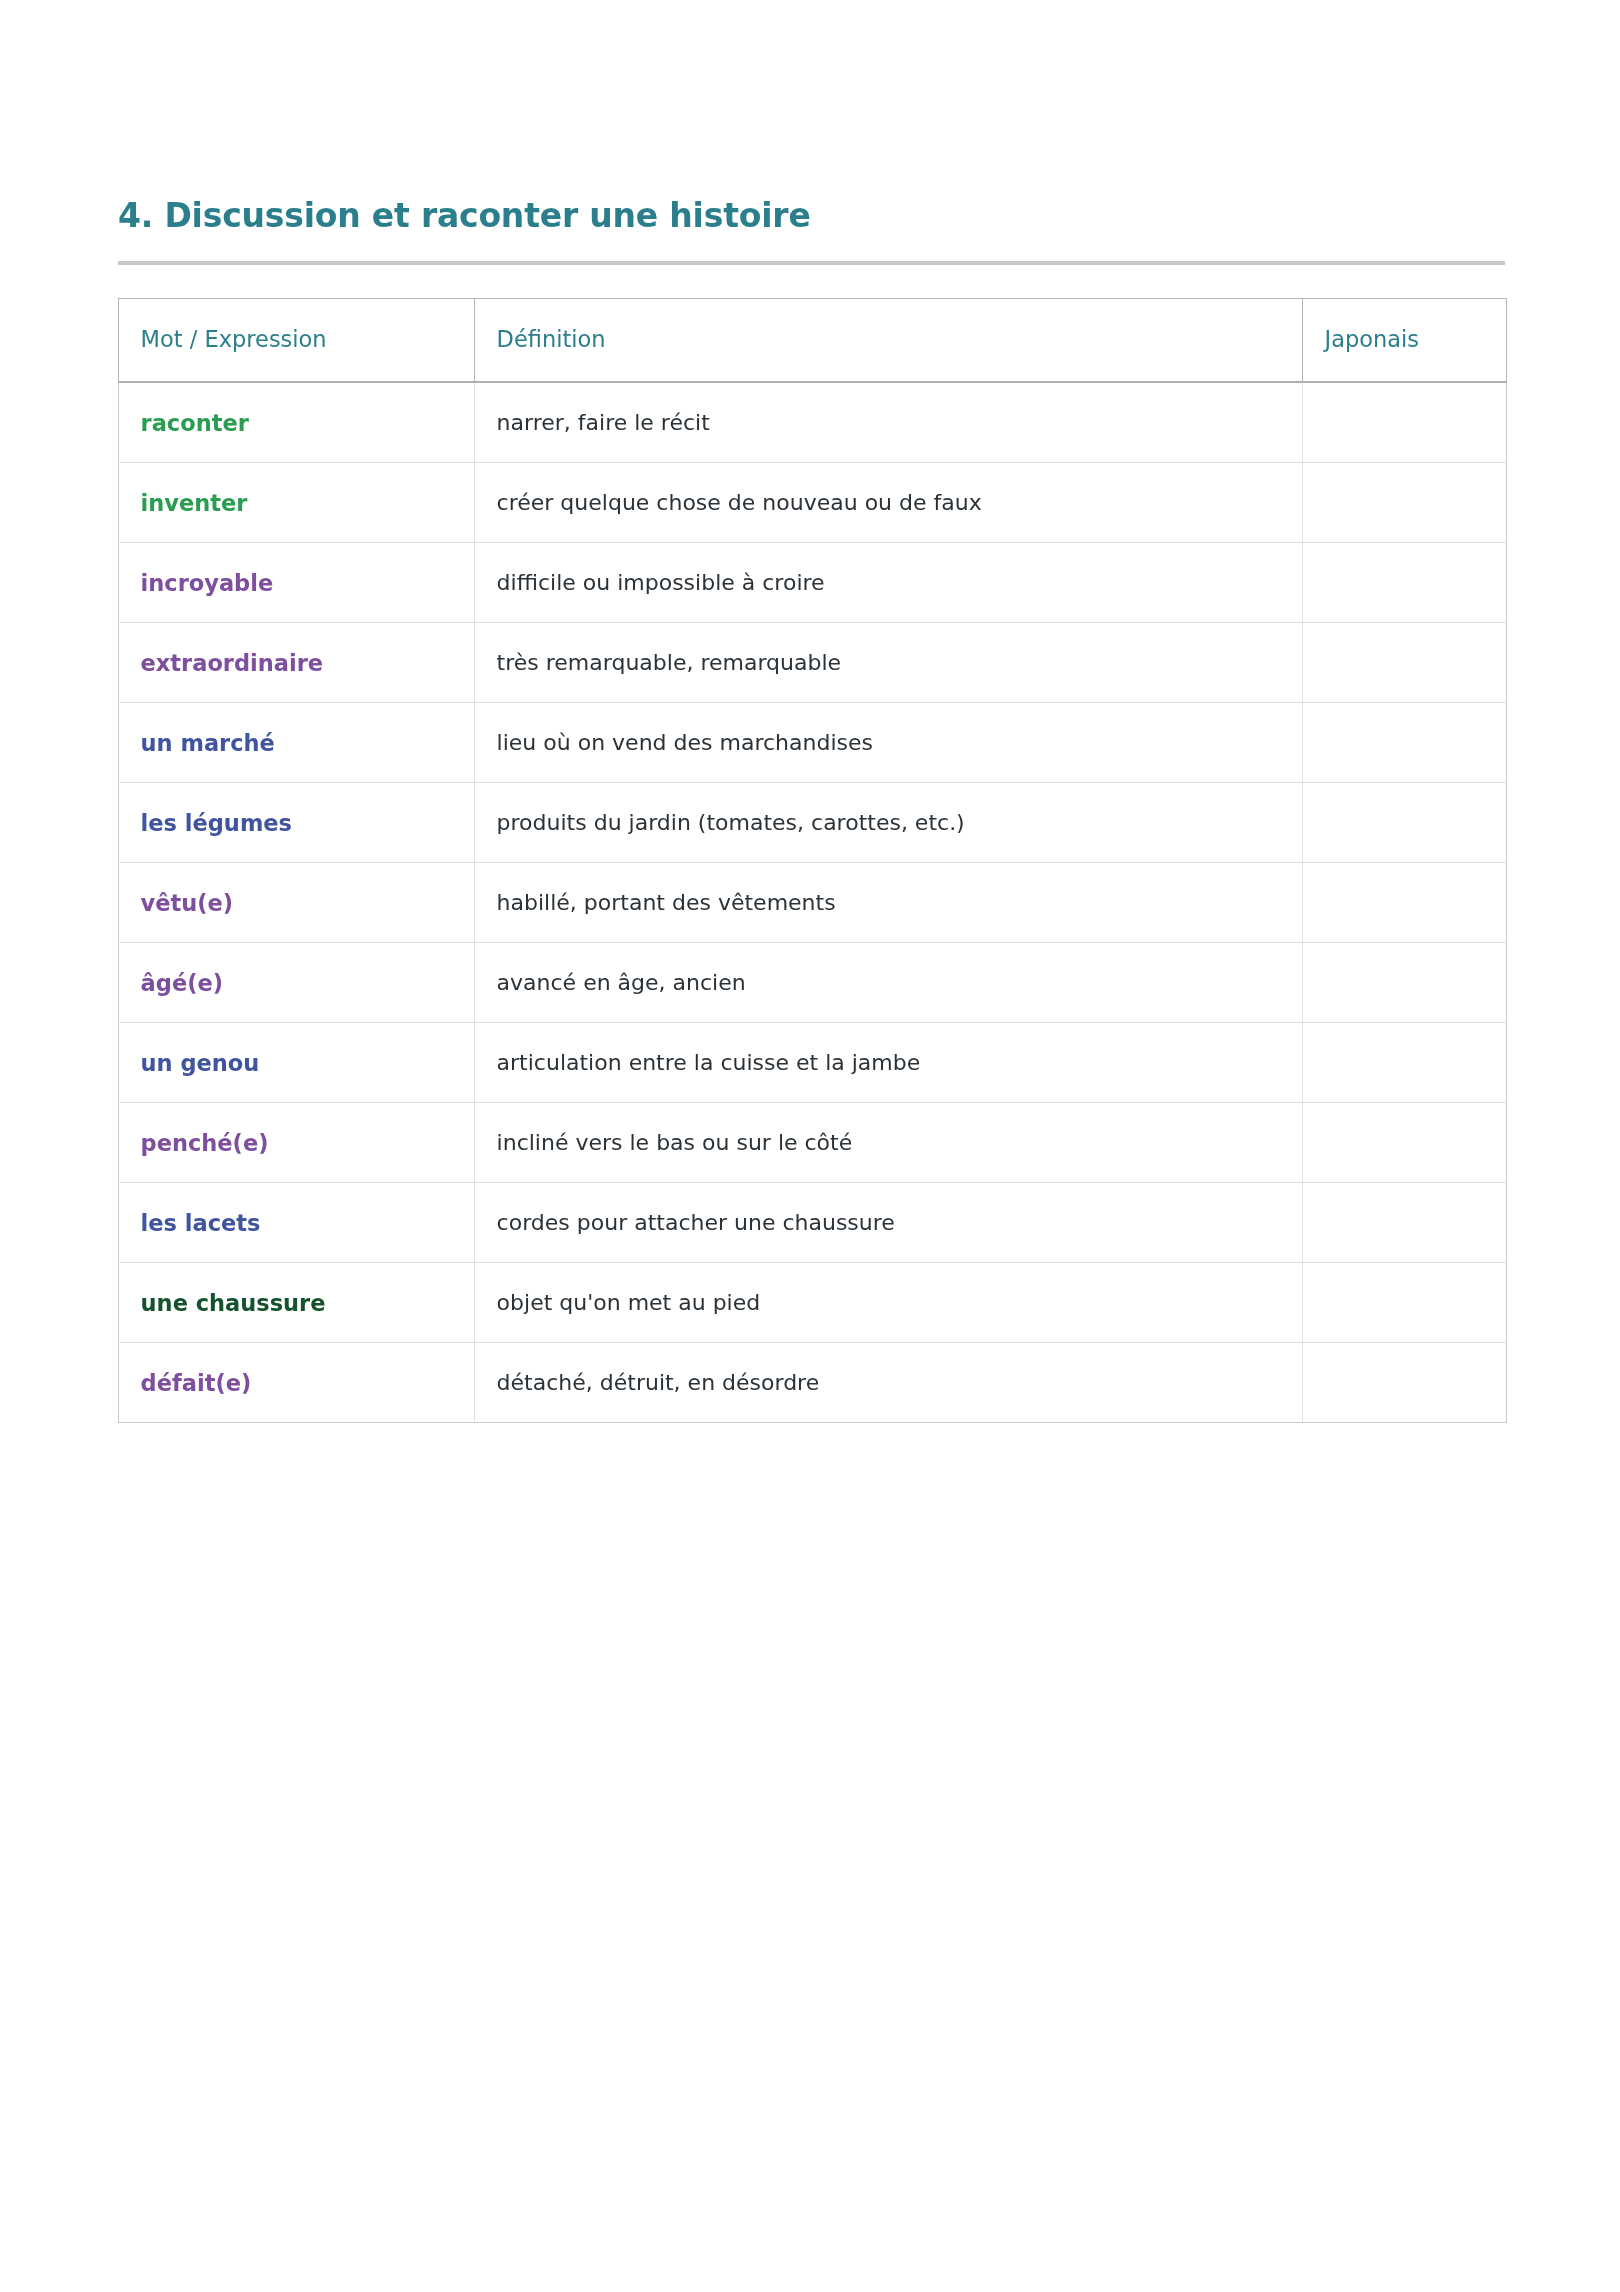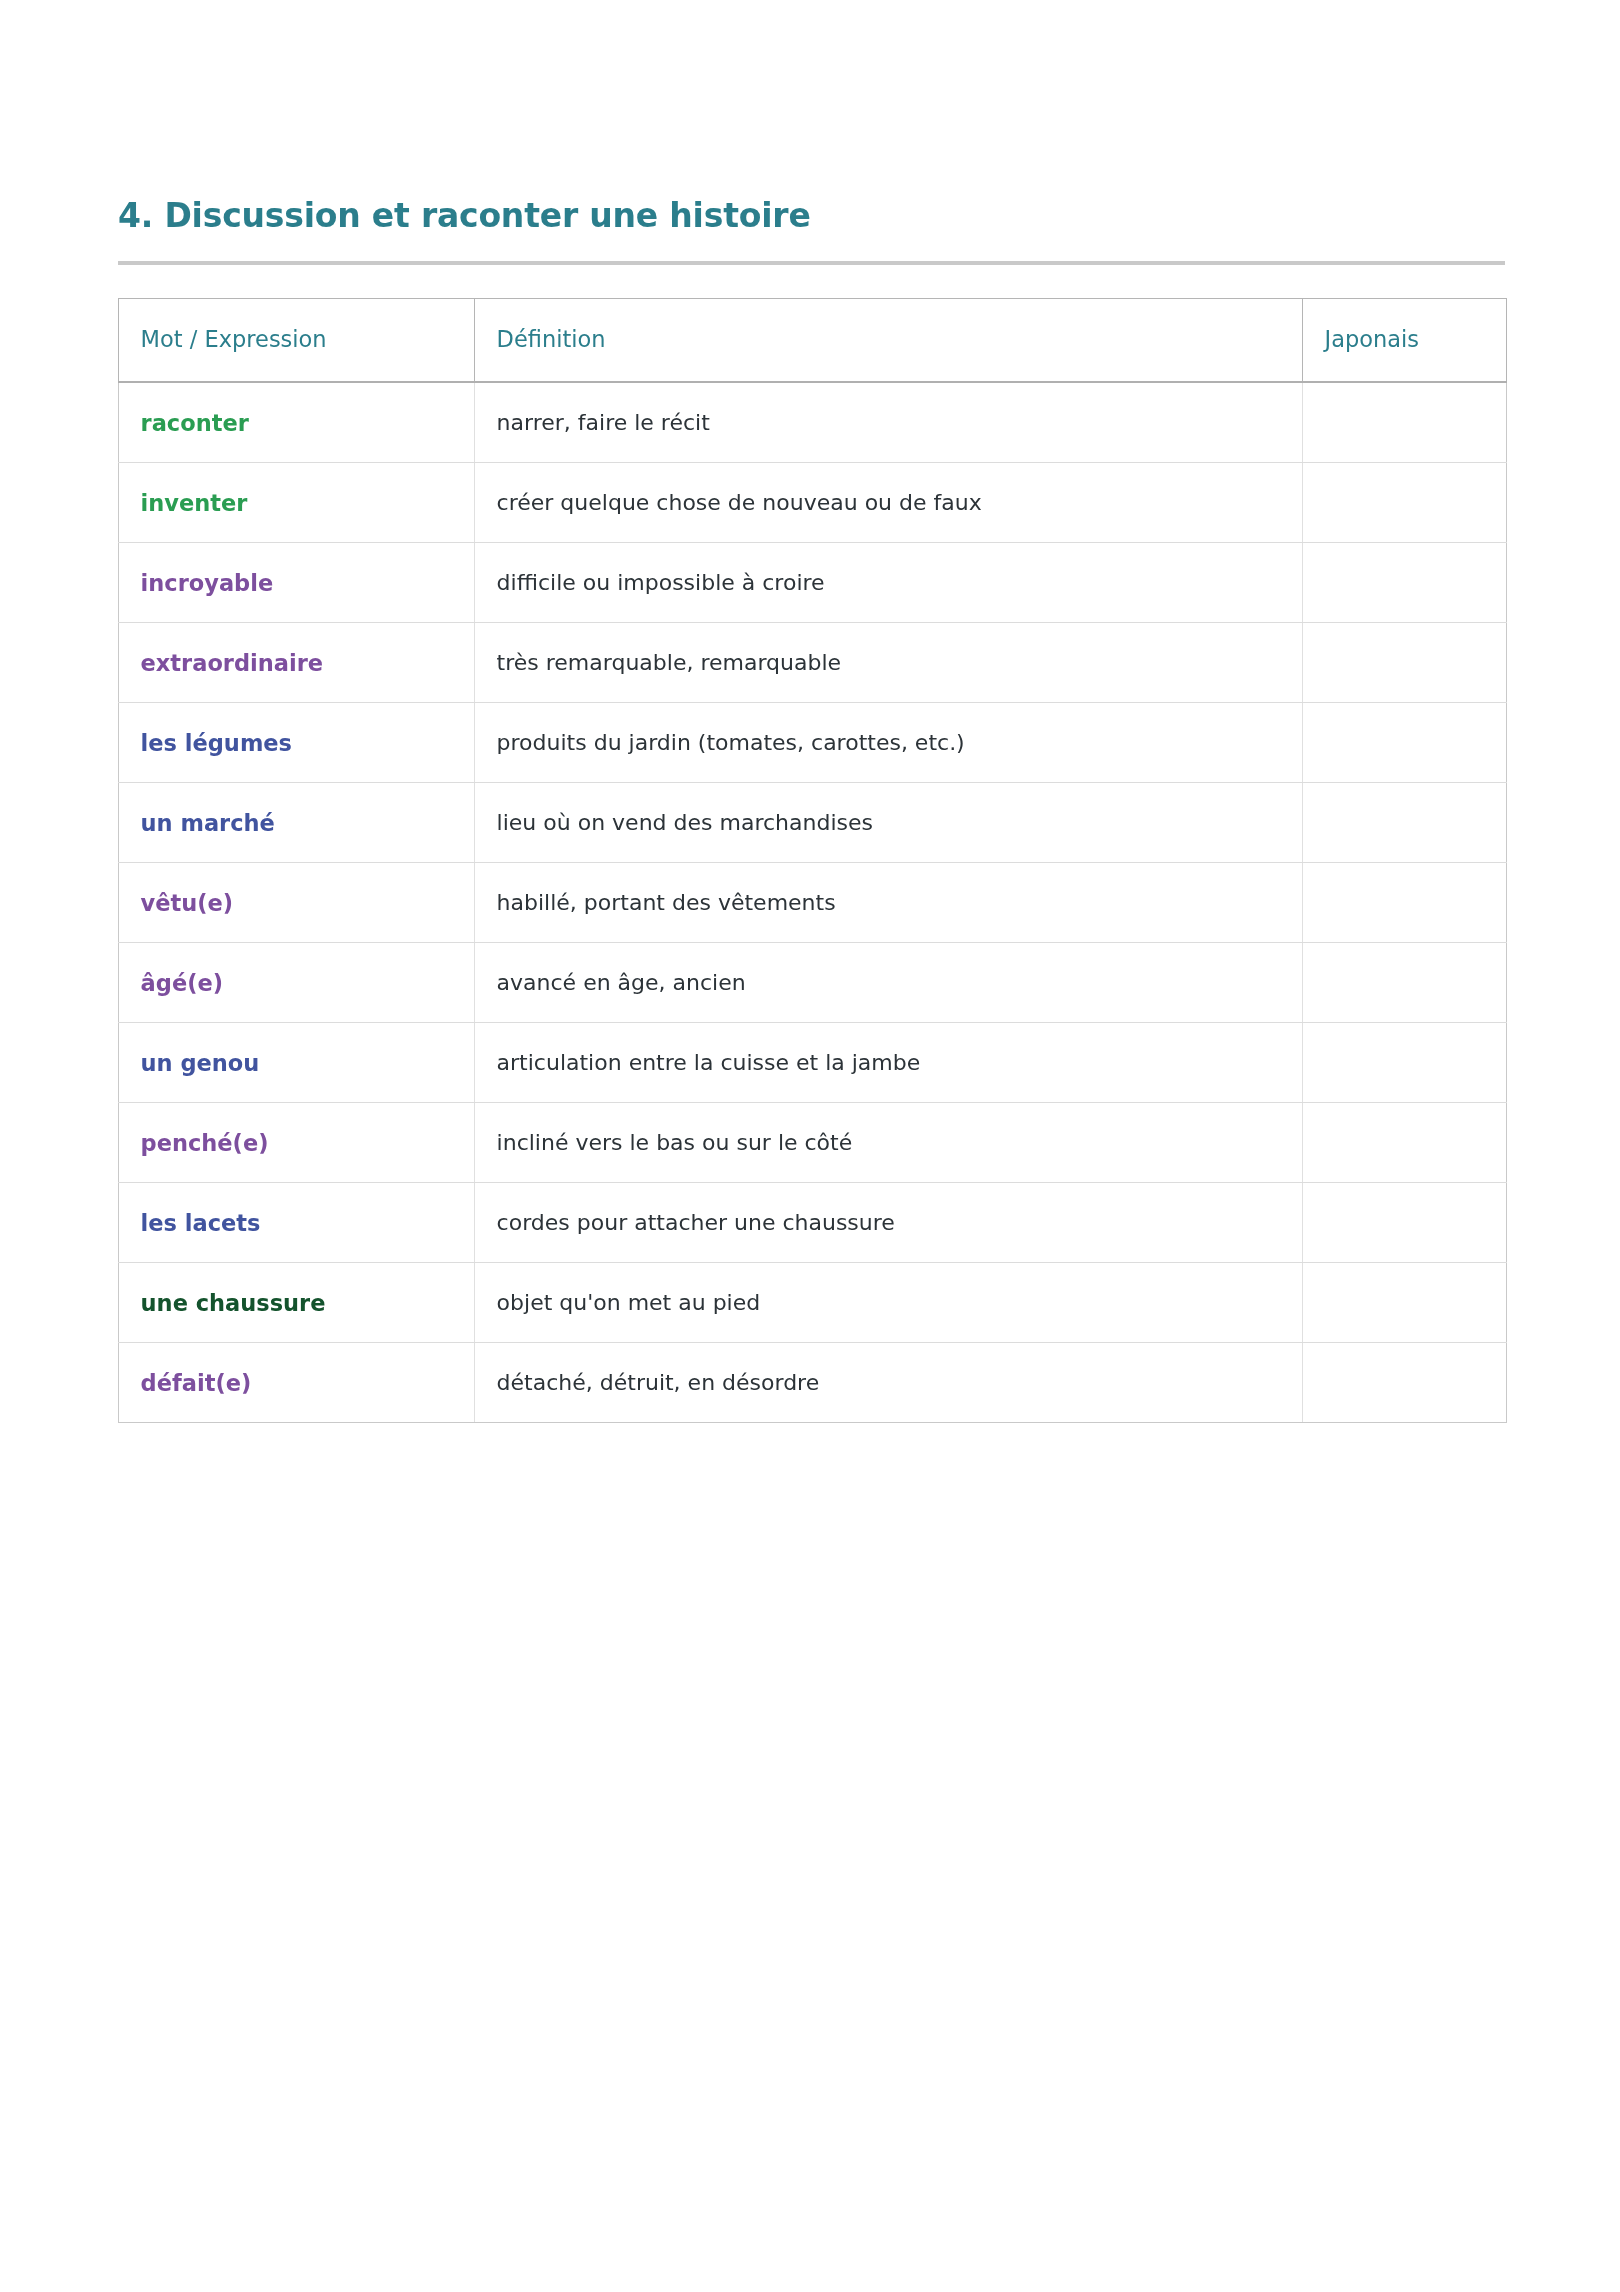--- a/index.html
+++ b/index.html
@@ -131,27 +131,27 @@
           <td><span class="word w-adjective">incroyable</span></td>
           <td><span class="def">difficile ou impossible à croire</span></td>
           <td><span class="jp"></span></td>
         </tr>
         <tr>
           <td><span class="word w-adjective">extraordinaire</span></td>
           <td><span class="def">très remarquable, remarquable</span></td>
           <td><span class="jp"></span></td>
         </tr>
         <tr>
-          <td><span class="word w-noun">les légumes</span></td>
-          <td><span class="def">produits du jardin (tomates, carottes, etc.)</span></td>
+          <td><span class="word w-noun">un marché</span></td>
+          <td><span class="def">lieu où on vend des marchandises</span></td>
           <td><span class="jp"></span></td>
         </tr>
         <tr>
-          <td><span class="word w-noun">un marché</span></td>
-          <td><span class="def">lieu où on vend des marchandises</span></td>
+          <td><span class="word w-noun">les légumes</span></td>
+          <td><span class="def">produits du jardin (tomates, carottes, etc.)</span></td>
           <td><span class="jp"></span></td>
         </tr>
         <tr>
           <td><span class="word w-adjective">vêtu(e)</span></td>
           <td><span class="def">habillé, portant des vêtements</span></td>
           <td><span class="jp"></span></td>
         </tr>
         <tr>
           <td><span class="word w-adjective">âgé(e)</span></td>
           <td><span class="def">avancé en âge, ancien</span></td>

